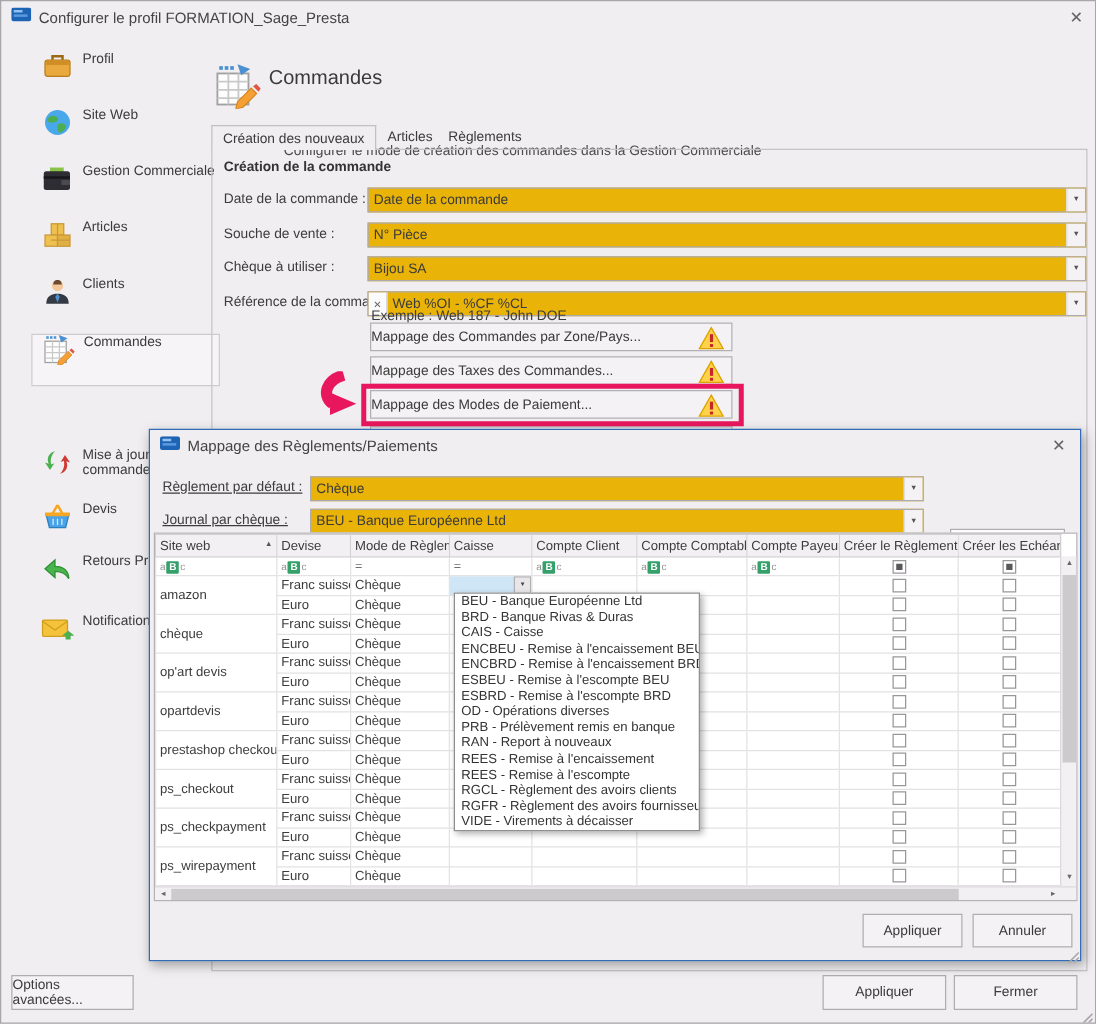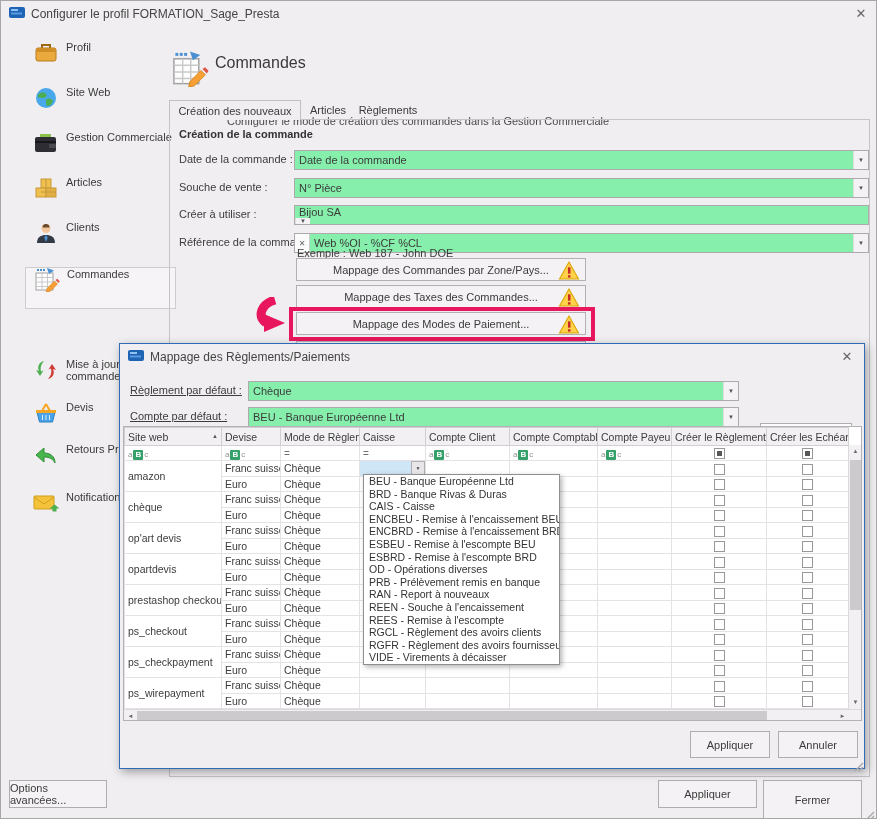--- a/index.html
+++ b/index.html
@@ -23,29 +23,29 @@
   .page-sub   { position:absolute; left:226px; top:77px; font-size:11px; color:#4a4a4a;margin-top:37px; }
 
   
   .tab { position:absolute; top:99px; height:20px; display:flex; align-items:center; justify-content:center; font-size:11px; color:#3b3b3b; }
   .tab.active { background:#f0eef0; border:1px solid #c3c0c3; border-bottom:none; z-index:2; }
   .content-box { position:absolute; left:168px; top:118px; width:701px; height:658px; border:1px solid #c6c3c6; }
 
   .section-title { position:absolute; left:178px; top:127px; font-size:11px; font-weight:bold; color:#333; }
   .flabel { position:absolute; left:178px; font-size:11px; color:#3c3c3c; }
 
-  .combo { position:absolute; display:flex; align-items:stretch; background:#86efac; border:1px solid #adaaad; height:20px; font-size:11px; }
+  .combo { position:absolute; display:flex; align-items:stretch; background:#eab308; border:1px solid #adaaad; height:20px; font-size:11px; }
   .combo-text { flex:1; padding-left:4px; display:flex; align-items:center; white-space:nowrap; overflow:hidden; }
   .combo-btn { width:15px; display:flex; align-items:center; justify-content:center; font-size:6px; color:#555; background:#f4f2f4; border-left:1px solid #ddd; }
   .clear-btn { width:15px; display:flex; align-items:center; justify-content:center; font-size:8px; color:#666; border-right:1px solid #cfcccf; background:#fbfbfb; }
 
   .example { position:absolute; left:296px; top:246px; font-size:11px; color:#3c3c3c; }
 
   .map-btn { position:absolute; left:295px; width:290px; height:23px; background:#f4f2f4; border:1px solid #b3b0b3;
-             display:flex; align-items:center; justify-content:center; font-size:11px; color:#3b3b3b; }
+             display:flex; align-items:center; font-size:11px; color:#3b3b3b; }
   .map-btn .warn { position:absolute; right:5px; top:2px; }
   .hl-rect { position:absolute; left:288px; top:306px; width:306px; height:34px; border:4px solid #E8175D; z-index:6; }
   .annot-arrow { position:absolute; left:250px; top:296px; z-index:6; }
   .btn-sliver { position:absolute; left:295px; top:340px; width:290px; height:4px; background:#f4f2f4; border:1px solid #b3b0b3; border-bottom:none; }
 
   .pushbtn { position:absolute; background:#f4f2f4; border:1px solid #b0adb0; font-size:11px; color:#3b3b3b;
              display:flex; align-items:center; justify-content:center; }
 
   
   .modal { position:absolute; left:118px; top:342px; width:746px; height:426px; background:#f0eef0;
@@ -245,22 +245,22 @@
   <div class="flabel" style="top:152px">Date de la commande :</div>
   <div class="combo" style="left:293px; top:149px; width:575px;">
     <span class="combo-text">Date de la commande</span>
     <span class="combo-btn">▼</span>
   </div>
   <div class="flabel" style="top:180px">Souche de vente :</div>
   <div class="combo" style="left:293px; top:177px; width:575px;">
     <span class="combo-text">N° Pièce</span>
     <span class="combo-btn">▼</span>
   </div>
-  <div class="flabel" style="top:207px">Créer à utiliser :</div>
-  <div class="combo" style="left:293px; top:204px; width:575px;flex-direction:column;">
+  <div class="flabel" style="top:207px">Chèque à utiliser :</div>
+  <div class="combo" style="left:293px; top:204px; width:575px;">
     <span class="combo-text">Bijou SA</span>
     <span class="combo-btn">▼</span>
   </div>
   <div class="flabel" style="top:235px">Référence de la commande :</div>
   <div class="combo" style="left:293px; top:232px; width:575px;">
     <span class="clear-btn">✕</span>
     <span class="combo-text">Web %OI - %CF %CL</span>
     <span class="combo-btn">▼</span>
   </div>
   <div class="example">Exemple : Web 187 - John DOE</div>
@@ -298,21 +298,21 @@
         <polygon points="13,17 13,35 34,26" fill="#E8175D"></polygon>
       </svg>
   </div>
 
   <div class="pushbtn" style="left:8px; top:779px; width:98px; height:28px;">
       <span>Options avancées...</span>
     </div>
   <div class="pushbtn" style="left:657px; top:779px; width:99px; height:28px;">
       <span>Appliquer</span>
     </div>
-  <div class="pushbtn" style="left:762px; top:779px; width:99px; height:40px;align-items:center;">
+  <div class="pushbtn" style="left:762px; top:779px; width:99px; height:28px;align-items:center;">
       <span>Fermer</span>
     </div>
   <div class="grip" style="left:864px; top:806px;">
     <svg width="10" height="10" viewBox="0 0 10 10">
         <path d="M9 1L1 9M9 5L5 9M9 9l0 0" stroke="#aaa7aa" stroke-width="1.4" fill="none"></path>
       </svg>
   </div>
 
   <div class="modal">
     <div class="titlebar" style="height:26px;">
@@ -329,21 +329,21 @@
 
     <div class="mlabel" style="top:40px">Règlement par défaut :</div>
     <div class="combo" style="left:128px; top:37px; width:491px;">
       <span class="combo-text">Chèque</span>
       <span class="combo-btn">▼</span>
     </div>
     <div class="applall" style="top:36px">
         <span>Appliquer à tous</span>
       </div>
 
-    <div class="mlabel" style="top:66px">Compte par défaut :</div>
+    <div class="mlabel" style="top:66px">Journal par chèque :</div>
     <div class="combo" style="left:128px; top:63px; width:491px;">
       <span class="combo-text">BEU - Banque Européenne Ltd</span>
       <span class="combo-btn">▼</span>
     </div>
     <div class="applall" style="top:62px">
         <span>Appliquer à tous</span>
       </div>
 
     <div class="grid-outer">
       <table class="grid">
@@ -594,21 +594,21 @@
         <div class="dditem">BEU - Banque Européenne Ltd</div>
         <div class="dditem">BRD - Banque Rivas &amp; Duras</div>
         <div class="dditem">CAIS - Caisse</div>
         <div class="dditem">ENCBEU - Remise à l'encaissement BEU</div>
         <div class="dditem">ENCBRD - Remise à l'encaissement BRD</div>
         <div class="dditem">ESBEU - Remise à l'escompte BEU</div>
         <div class="dditem">ESBRD - Remise à l'escompte BRD</div>
         <div class="dditem">OD - Opérations diverses</div>
         <div class="dditem">PRB - Prélèvement remis en banque</div>
         <div class="dditem">RAN - Report à nouveaux</div>
-        <div class="dditem">REEN - Souche à l'encaissement</div>
+        <div class="dditem">REES - Remise à l'encaissement</div>
         <div class="dditem">REES - Remise à l'escompte</div>
         <div class="dditem">RGCL - Règlement des avoirs clients</div>
         <div class="dditem">RGFR - Règlement des avoirs fournisseurs</div>
         <div class="dditem">VIDE - Virements à décaisser</div>
       </div>
 
     <div class="pushbtn" style="left:570px; top:387px; width:80px; height:27px;">
         <span>Appliquer</span>
       </div>
     <div class="pushbtn" style="left:658px; top:387px; width:80px; height:27px;">

